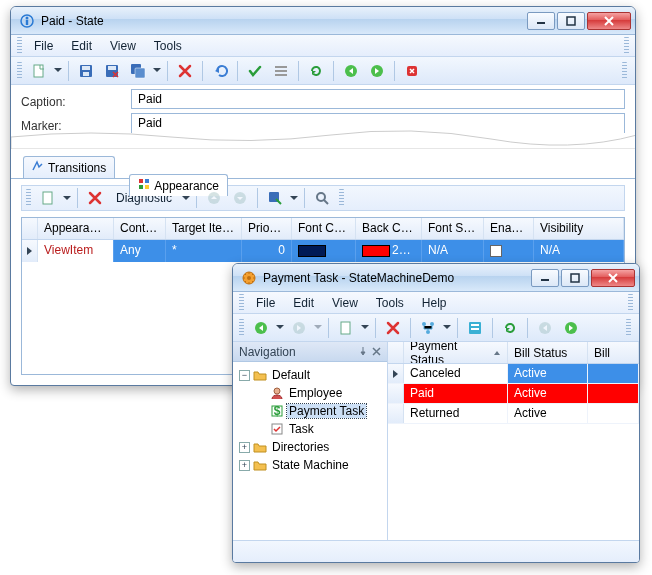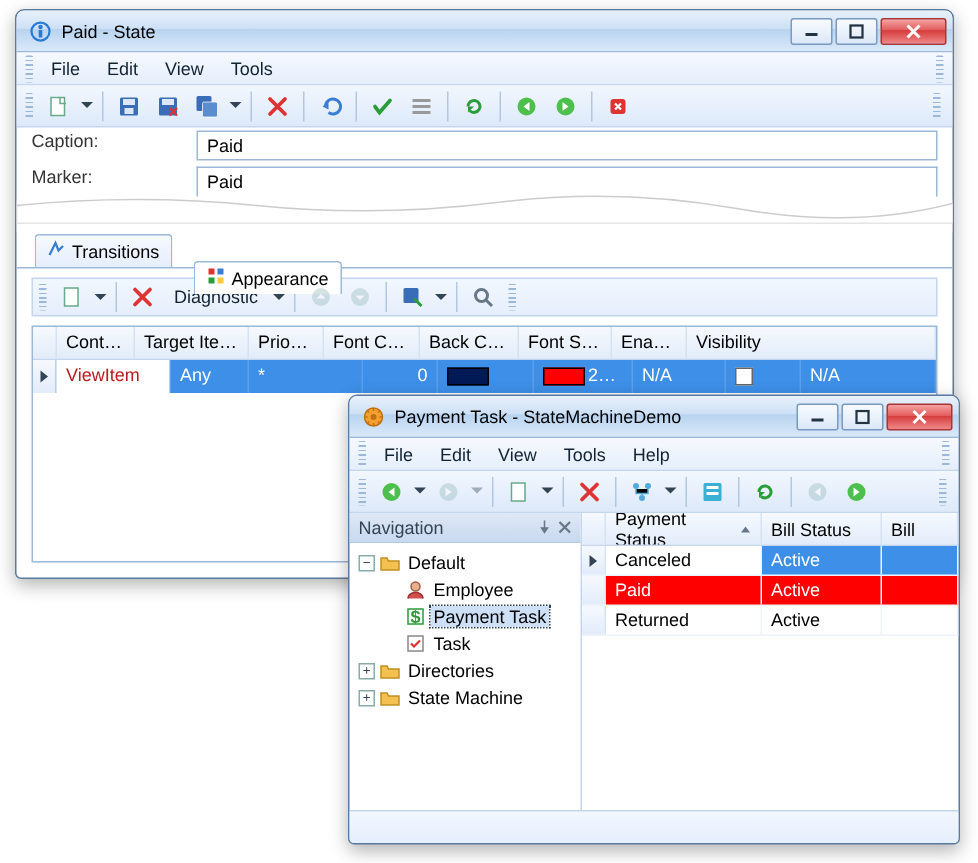--- a/index.html
+++ b/index.html
@@ -14,21 +14,21 @@
 .winbtn.close svg path { stroke: #fff; }
 .menubar { height: 22px; background: linear-gradient(#f6f9fe, #e5eefc); border-bottom: 1px solid #c3d6ee; display: flex; align-items: center; padding: 0 6px; gap: 2px; position: relative; }
 .menubar span { padding: 2px 8px; color: #123; }
 .toolbar { height: 28px; background: linear-gradient(#f2f7fe, #dde9fa); border-bottom: 1px solid #c3d6ee; display: flex; align-items: center; padding: 0 6px; gap: 4px; position: relative; }
 .grip { width: 5px; height: 18px; background: repeating-linear-gradient(#9bb8d9 0 1px, transparent 1px 3px); border-radius: 1px; margin-right: 2px; }
 .tbtn { width: 22px; height: 22px; display: flex; align-items: center; justify-content: center; border-radius: 2px; }
 .tbtn svg, .ticon svg { display: block; }
 .sep { width: 1px; height: 20px; background: #b0c8e4; margin: 0 2px; }
 .drop { width: 8px; height: 22px; display: flex; align-items: center; justify-content: center; }
 .drop::after { content: ""; border: 4px solid transparent; border-top-color: #345; margin-top: 3px; }
-.formrow { height: 24px; display: flex; align-items: flex-start; padding: 2px 10px 0 10px; }
+.formrow { height: 24px; display: flex; align-items: flex-end; padding: 2px 10px 0 10px; }
 .formrow .lbl { width: 110px; color: #333; }
 .formrow .inp { flex: 1; border: 1px solid #9bb8d9; height: 20px; padding: 2px 6px; background: #fff; }
 .torn { height: 22px; background: #fff; position: relative; }
 .torn svg { position: absolute; top: -4px; left: 0; }
 .tabs { height: 24px; display: flex; align-items: flex-end; padding: 0 12px; gap: 14px; border-bottom: 1px solid #9bb8d9; }
 .tab { height: 22px; padding: 3px 8px; border: 1px solid #9bb8d9; border-bottom: none; background: linear-gradient(#f6f9fe, #e5eefc); border-radius: 3px 3px 0 0; display: flex; align-items: center; gap: 4px; }
 .tab.active { background: #fff; position: relative; top: 18px; }
 .subtoolbar { height: 26px; border: 1px solid #c3d6ee; margin: 6px 10px; background: linear-gradient(#f2f7fe, #e5eefc); display: flex; align-items: center; padding: 0 4px; gap: 4px; }
 .diag { padding: 2px 6px; color: #123; }
 .grid { margin: 0 10px; border: 1px solid #9bb8d9; flex: 1; min-height: 60px; }
@@ -258,20 +258,21 @@
         <svg width="16" height="16">
           <circle cx="7" cy="7" r="4" fill="none" stroke="#678" stroke-width="2"></circle>
           <path d="M10 10l4 4" stroke="#678" stroke-width="2"></path>
         </svg>
       </div>
     <div class="grip" style="margin-left:2px;"></div>
   </div>
   <div class="grid">
     <div class="ghead">
       <div class="rowind"></div>
+      <div class="gcell" style="width:76px">Appearanc...</div>
       <div class="gcell" style="width:52px">Context</div>
       <div class="gcell" style="width:76px">Target Items</div>
       <div class="gcell" style="width:50px">Priority</div>
       <div class="gcell" style="width:64px">Font Color</div>
       <div class="gcell" style="width:66px">Back Color</div>
       <div class="gcell" style="width:62px">Font Style</div>
       <div class="gcell" style="width:50px">Enabled</div>
       <div class="gcell" style="flex:1">Visibility</div>
     </div>
     <div class="grow sel">

